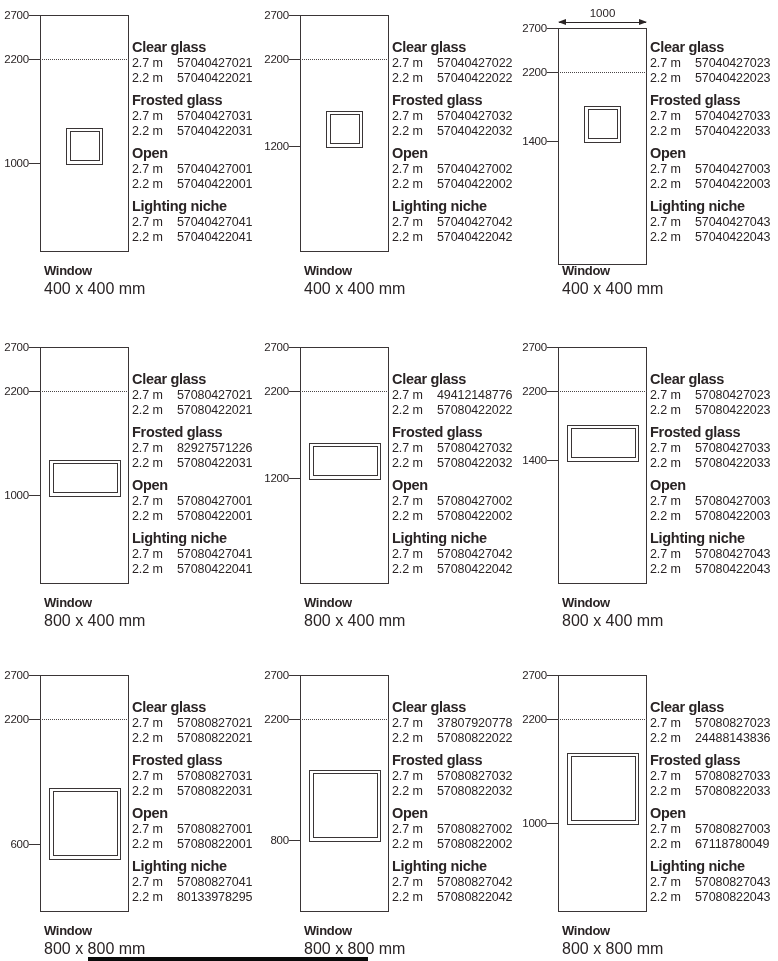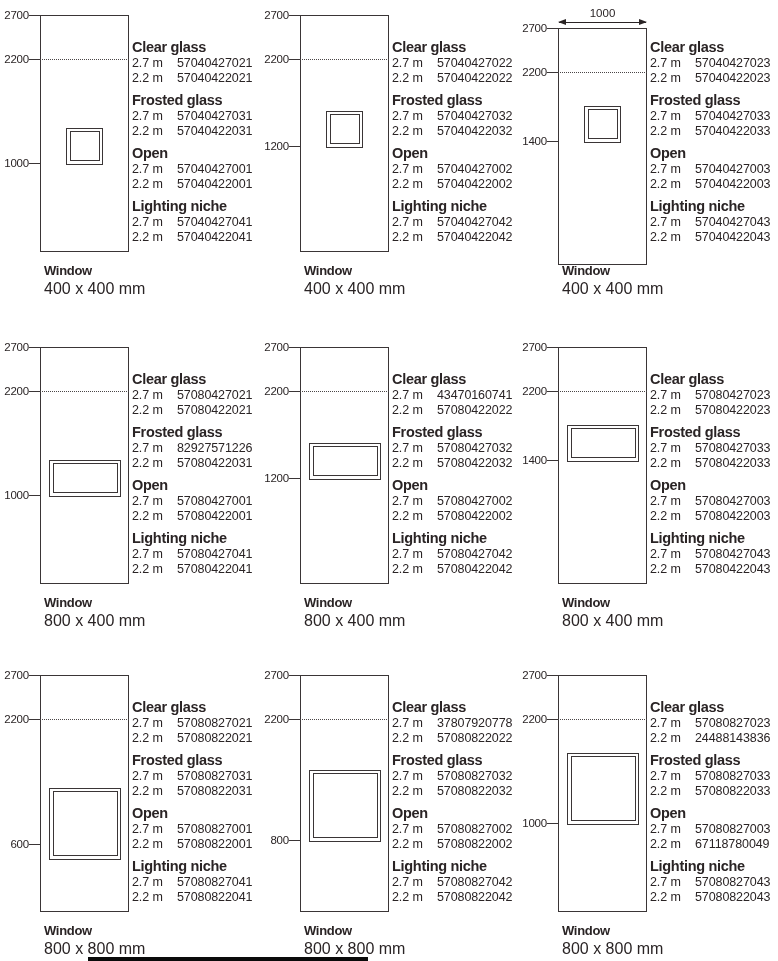--- a/index.html
+++ b/index.html
@@ -341,21 +341,21 @@
     </div>
     <div class="dim" style="top: 139px;">
       <span class="dim-label">1200</span>
       <span class="tick"></span>
     </div>
     <div class="codes">
           <div class="sec">
             <div class="sec-label">Clear glass</div>
             <div class="code-row">
               <span class="h">2.7 m</span>
-              <span class="code">43470160741</span>
+              <span class="code">49412148776</span>
             </div>
             <div class="code-row">
               <span class="h">2.2 m</span>
               <span class="code">57080422022</span>
             </div>
           </div>
           <div class="sec">
             <div class="sec-label">Frosted glass</div>
             <div class="code-row">
               <span class="h">2.7 m</span>
@@ -518,21 +518,21 @@
             </div>
           </div>
           <div class="sec">
             <div class="sec-label">Lighting niche</div>
             <div class="code-row">
               <span class="h">2.7 m</span>
               <span class="code">57080827041</span>
             </div>
             <div class="code-row">
               <span class="h">2.2 m</span>
-              <span class="code">57080822041</span>
+              <span class="code">80133978295</span>
             </div>
           </div>
         </div>
     <div class="caption">
       <div class="cap-title">Window</div>
       <div class="cap-size">800 x 800 mm</div>
     </div>
   </div>
       <div class="cell" style="left: 260px; top: 660px;">
 

